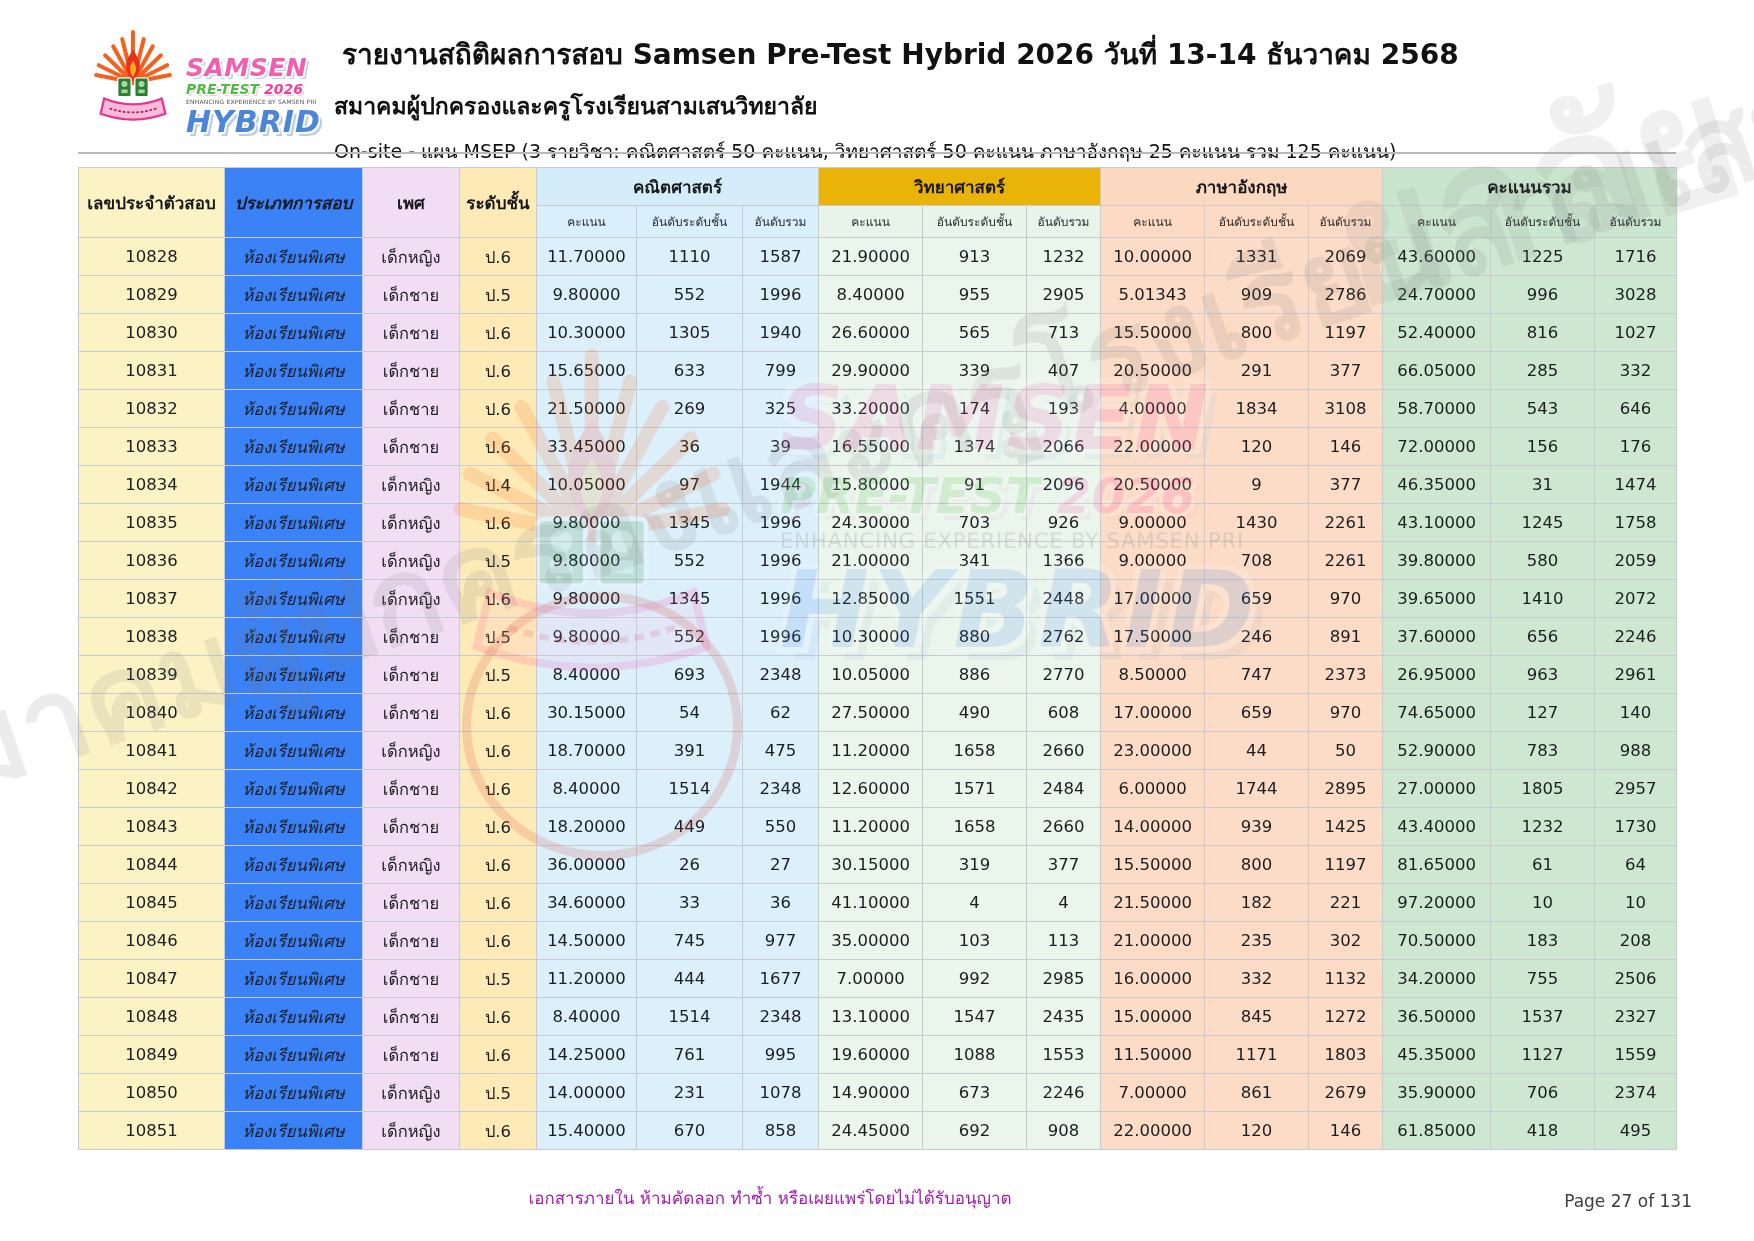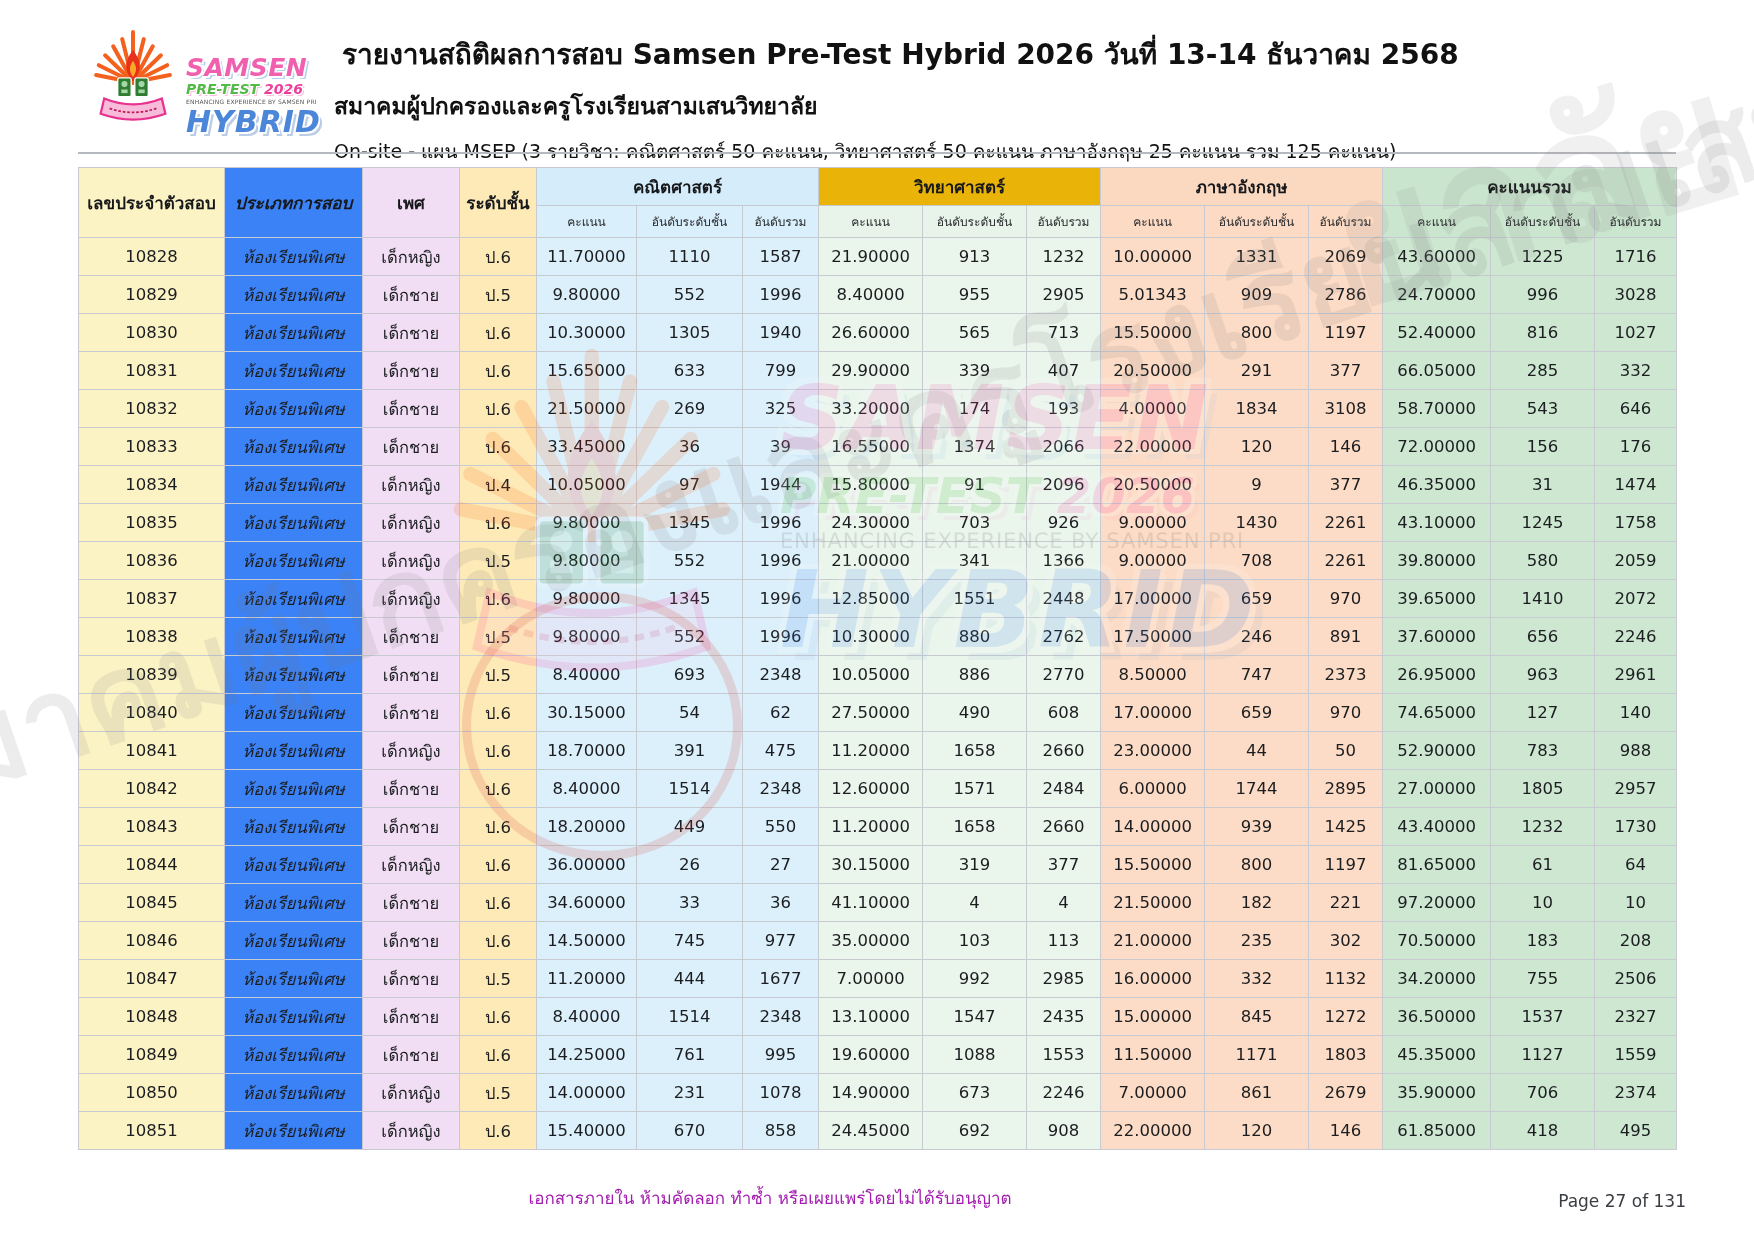--- a/index.html
+++ b/index.html
@@ -46,21 +46,21 @@
   tr.h1 .g-eng   { background:#fbd8c0; }
   tr.h1 .g-total { background:#c9e5cd; }
   tr.h2 .g-math  { background:#d9effb; }
   tr.h2 .g-sci   { background:#e8f4ea; }
   tr.h2 .g-eng   { background:#fcdac3; }
   tr.h2 .g-total { background:#cbe6cf; }
 
   
   .footer-note { position:absolute; bottom:30px; left:0; width:1540px; text-align:center;
     font-size:17px; font-weight:500; color:#a21caf; }
-  .footer-page { position:absolute; bottom:30px; right:68px; font-size:17px; font-weight:500; color:#3a3d41; }
+  .footer-page { position:absolute; bottom:30px; right:62px; font-size:17px; font-weight:500; color:#3a3d41; }
 
   
   .wm { position:absolute; pointer-events:none; z-index:3; }
   .wm-text1 { left:-150px; top:690px; font-size:118px; font-weight:bold; color:#777;
     opacity:.13; transform:rotate(-19deg); transform-origin:left top; white-space:nowrap; }
   .wm-text2 { left:1330px; top:50px; font-size:175px; font-weight:bold; color:#888;
     opacity:.12; transform:rotate(-17deg); white-space:nowrap; }
   .wm-logo { left:432px; top:335px; transform:scale(3.55); transform-origin:top left; opacity:.15;
     filter:saturate(1.25); }
   .wm-seal { left:462px; top:592px; width:262px; height:250px; border:9px solid #d7463c;

